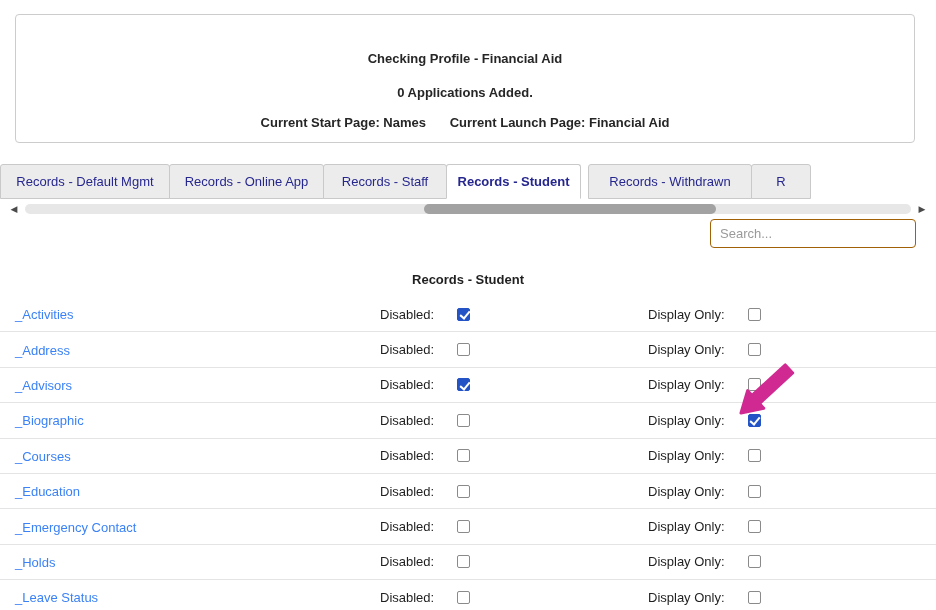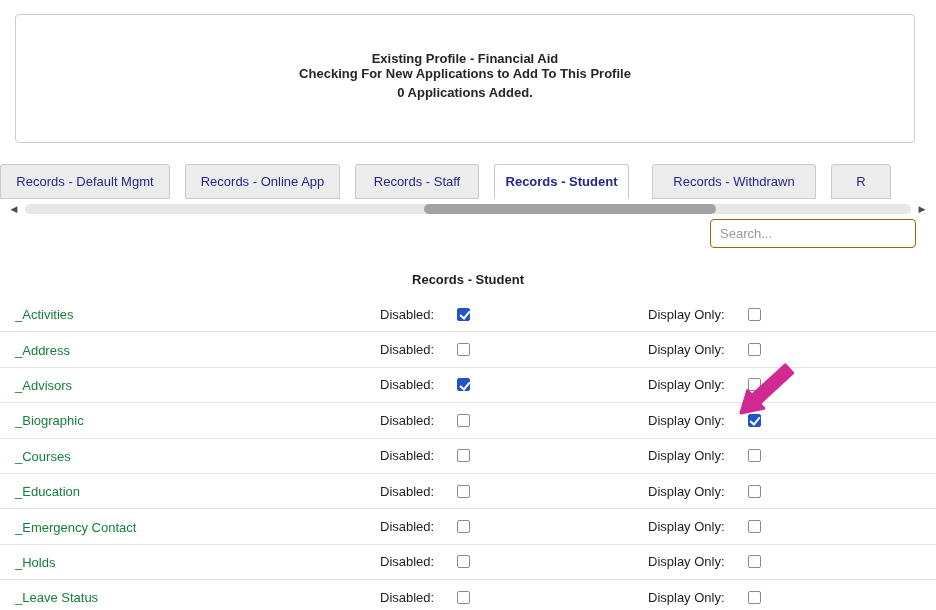--- a/index.html
+++ b/index.html
@@ -16,26 +16,26 @@
   }
 
   
   .summary-card{
     position:absolute;left:15px;top:14px;width:900px;height:129px;
     border:1px solid #cccccc;border-radius:4px;background:#fff;
     text-align:center;font-weight:bold;color:#262626;font-size:13px;
     padding-top:36px;
   }
   .s-line{line-height:15px;}
-  .apps{margin-top:4px;}
+  .apps{margin-top:19px;}
   .pages{margin-top:15px;}
   .pages span + span{margin-left:20px;}
 
   
-  .tab-bar{position:absolute;top:164px;left:0;width:936px;height:35px;display:flex;gap:16px;}
+  .tab-bar{position:absolute;top:164px;left:0;width:936px;height:35px;display:flex;}
   .tab{
     height:35px;background:#ececec;border:1px solid #c9c9c9;
     border-radius:3px 3px 0 0;display:flex;align-items:center;justify-content:center;
     font-size:13px;color:var(--tab-text);cursor:pointer;margin-left:-1px;
     white-space:nowrap;overflow:hidden;flex:0 0 auto;
   }
   .tab:first-child{margin-left:0;}
   .tab.active{background:#fff;font-weight:bold;border-bottom-color:#fff;}
 
   
@@ -57,21 +57,21 @@
 
   
   .section-title{
     position:absolute;top:272px;left:0;width:936px;text-align:center;
     font-weight:bold;font-size:13px;color:#1f1f1f;
   }
 
   
   .records-table{position:absolute;top:297px;left:0;width:936px;}
   .record-row{position:relative;height:35.4px;border-bottom:1px solid #e4e4e4;}
-  .row-label{position:absolute;left:15px;top:50%;transform:translateY(-50%);color:#15803d;}
+  .row-label{position:absolute;left:15px;top:50%;transform:translateY(-50%);color:#3b82f6;}
   .chk-group{position:absolute;top:0;height:100%;display:flex;align-items:center;gap:23px;}
   .chk-group.disabled{left:380px;}
   .chk-group.display-only{left:648px;}
   .chk-label{color:#1f1f1f;}
 
   input[type=checkbox]{
     -webkit-appearance:none;appearance:none;
     width:13px;height:13px;border:1px solid #8a8a8a;border-radius:2px;
     background:#fff;margin:0;position:relative;cursor:pointer;flex:0 0 auto;
   }
@@ -84,23 +84,26 @@
   
   .arrow-annotation{
     position:absolute;left:737px;top:361px;width:60px;height:56px;
     pointer-events:none;z-index:5;
   }
 </style>
 </head>
 <body>
 
 <div class="summary-card">
-  <div class="s-line">Existing Profile - Financial Aid</div>
-  <div class="s-line">Checking For New Applications to Add To This Profile</div>
+  <div class="s-line">Checking Profile - Financial Aid</div>
   <div class="s-line apps">0 Applications Added.</div>
+  <div class="s-line pages">
+    <span>Current Start Page: Names</span>
+    <span>Current Launch Page: Financial Aid</span>
+  </div>
 </div>
 
 <div class="tab-bar">
     <div class="tab" style="width: 170px;">
       <span>Records - Default Mgmt</span>
     </div>
     <div class="tab" style="width: 155px;">
       <span>Records - Online App</span>
     </div>
     <div class="tab" style="width: 124px;">

